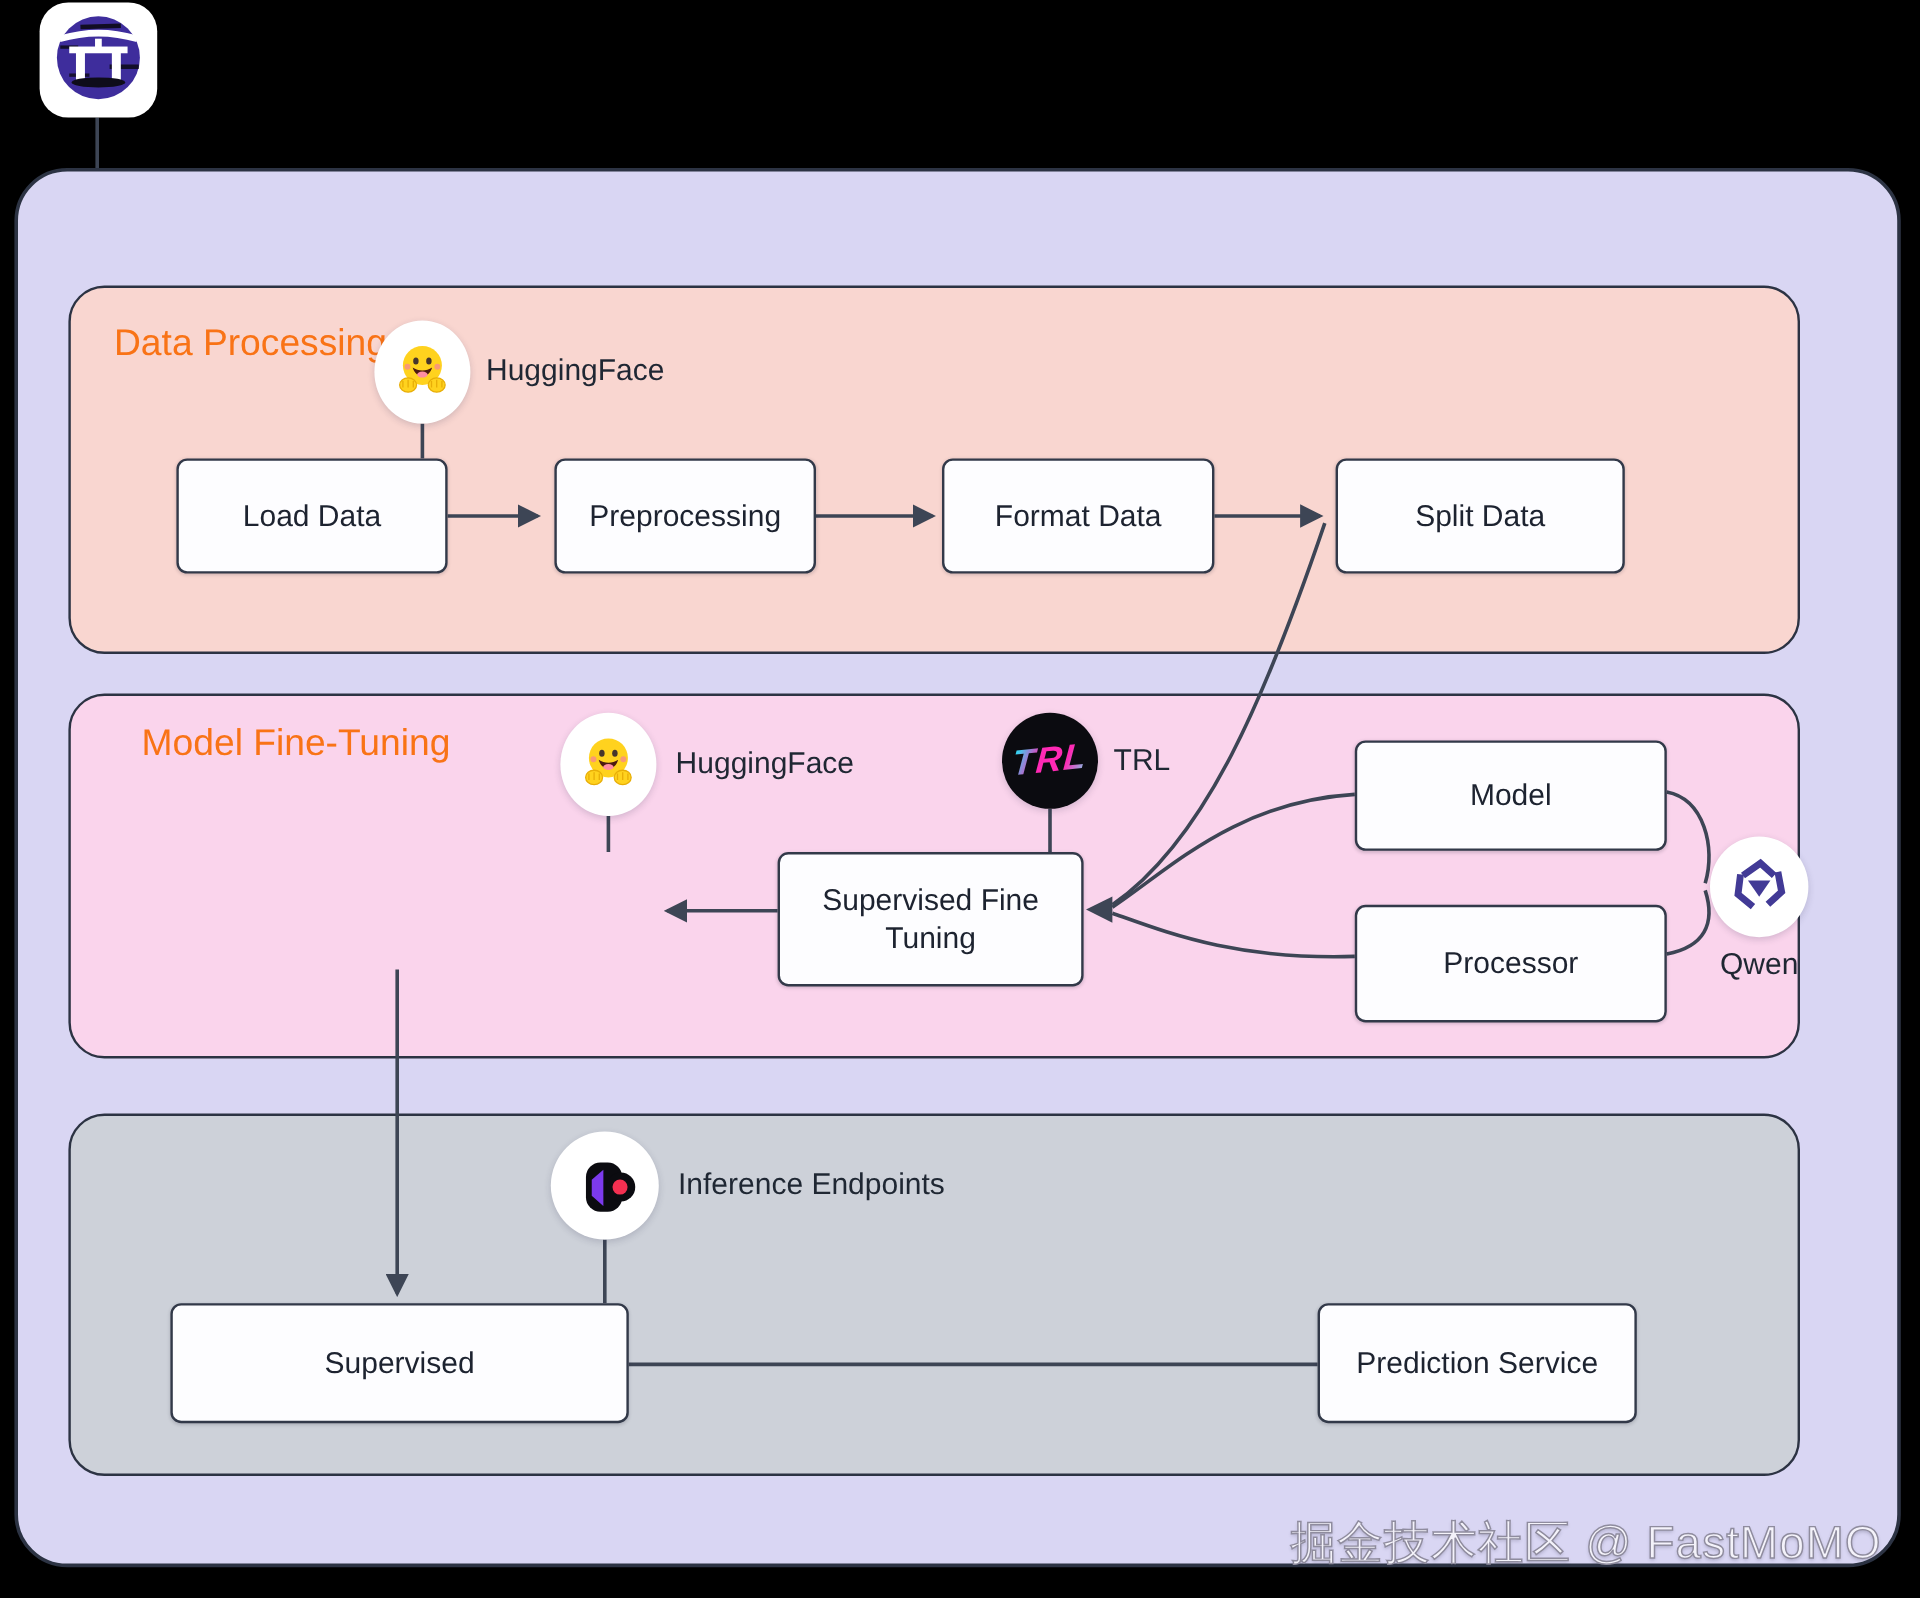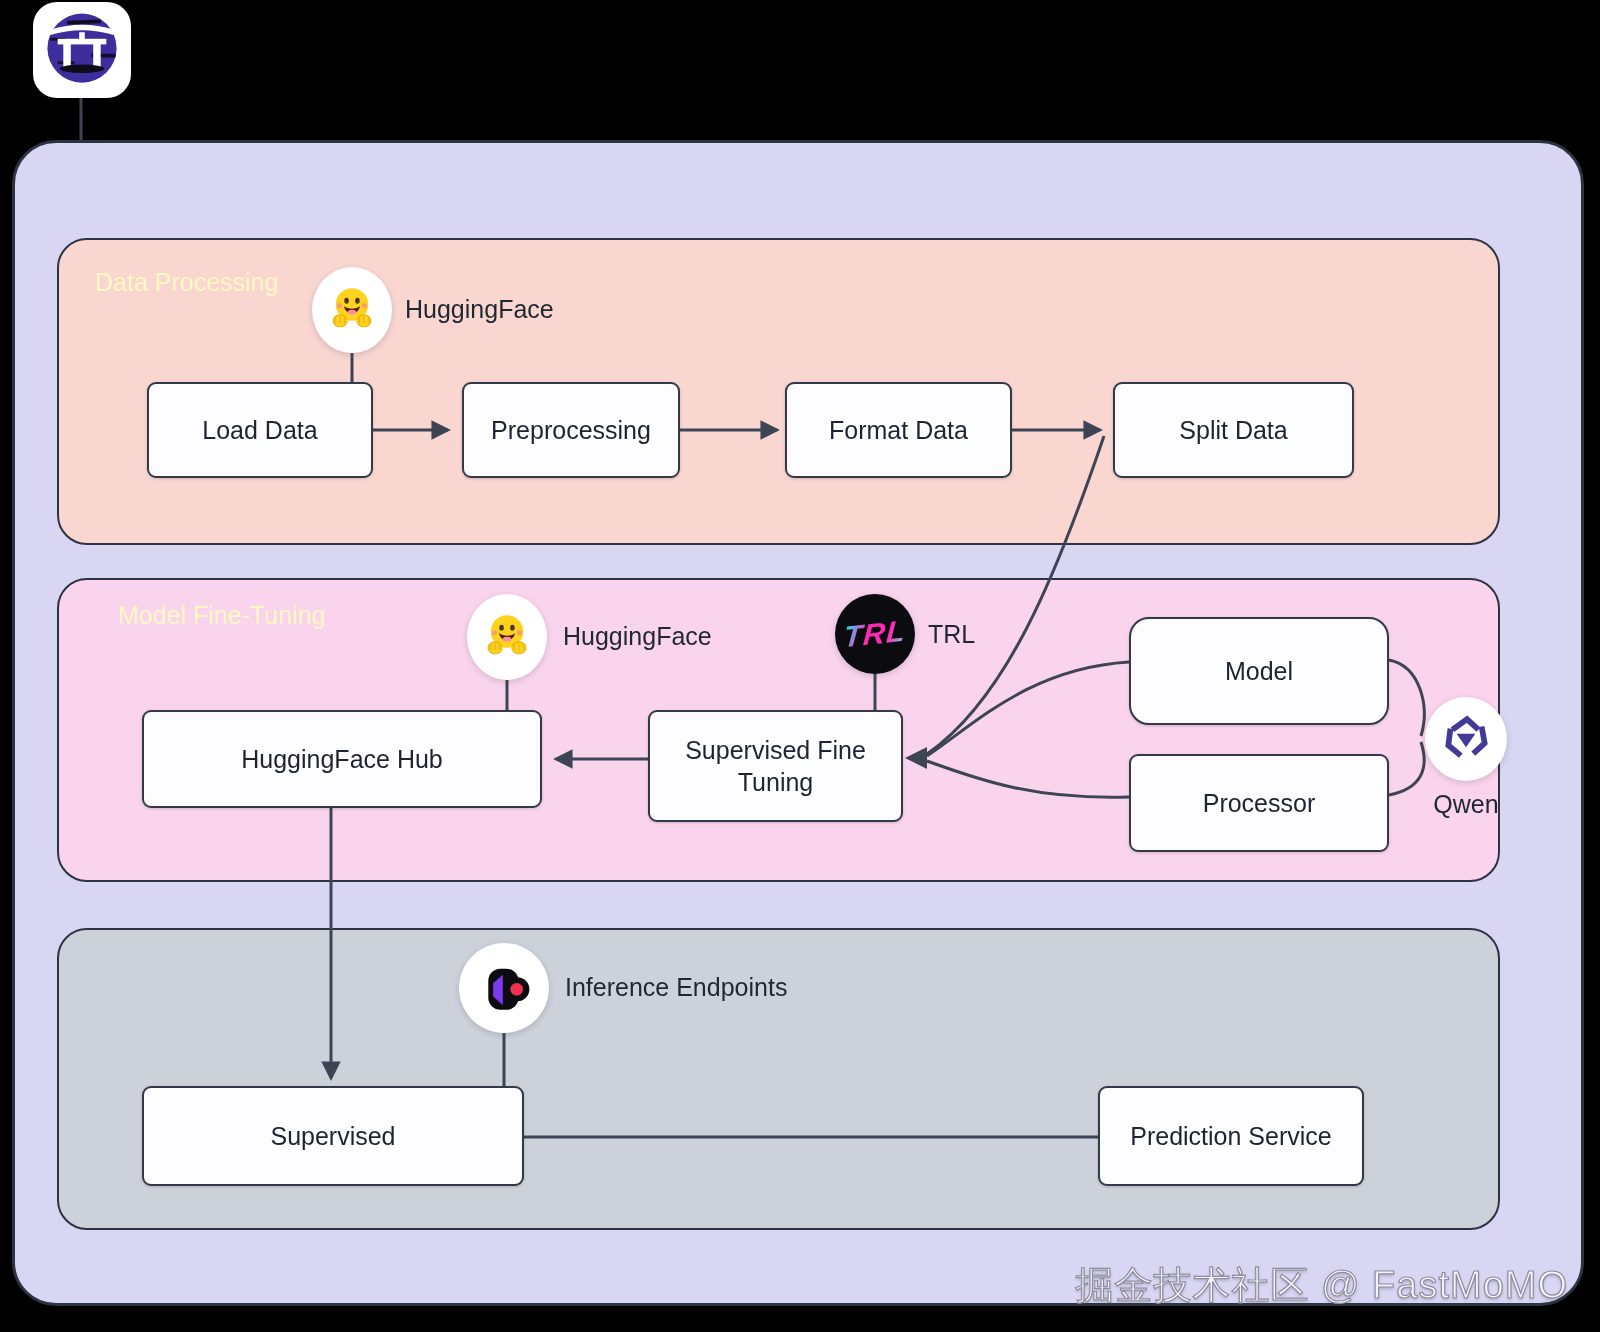--- a/index.html
+++ b/index.html
@@ -11,21 +11,21 @@
     position:absolute;left:12px;top:140px;width:1572px;height:1166px;
     background:#d9d6f3;border:3px solid #2c3343;border-radius:44px;box-sizing:border-box;
   }
   .section{
     position:absolute;border:2.5px solid #2c3343;border-radius:30px;box-sizing:border-box;
   }
   .section-dp{left:57px;top:238px;width:1443px;height:307px;background:#f9d6d0;}
   .section-ft{left:57px;top:578px;width:1443px;height:304px;background:#fad4ec;}
   .section-dep{left:57px;top:928px;width:1443px;height:302px;background:#cdd1d9;}
   .section-title{
-    position:absolute;font-size:25px;color:#fef9c3;white-space:nowrap;
+    position:absolute;font-size:31px;color:#f97316;white-space:nowrap;
   }
   .node{
     position:absolute;background:#fdfdff;border:2.5px solid #323949;border-radius:9px;
     box-sizing:border-box;display:flex;align-items:center;justify-content:center;
     text-align:center;font-size:25px;color:#1d2330;line-height:1.3;
     box-shadow:0 1px 3px rgba(20,20,40,.18);z-index:6;padding:20px;
   }
   .icon-circle{
     position:absolute;border-radius:50%;background:#fff;display:flex;
     align-items:center;justify-content:center;z-index:7;
@@ -124,27 +124,24 @@
   <div class="node" style="left:462px;top:382px;width:218px;height:96px;">
     <span>Preprocessing</span>
   </div>
   <div class="node" style="left:1113px;top:382px;width:241px;height:96px;">
     <span>Split Data</span>
   </div>
   <div class="node" style="left:785px;top:382px;width:227px;height:96px;">
     <span>Format Data</span>
   </div>
 
-  <div class="node" style="left:142px;top:710px;width:400px;height:98px;">
-    <span>HuggingFace Hub</span>
-  </div>
   <div class="node" style="left:648px;top:710px;width:255px;height:112px;">
     <span>Supervised Fine Tuning</span>
   </div>
-  <div class="node" style="left:1129px;top:617px;width:260px;height:108px;border-radius:20px;">
+  <div class="node" style="left:1129px;top:617px;width:260px;height:92px;">
     <span>Model</span>
   </div>
   <div class="node" style="left:1129px;top:754px;width:260px;height:98px;">
     <span>Processor</span>
   </div>
 
   <div class="node" style="left:142px;top:1086px;width:382px;height:100px;">
     <span>Supervised</span>
   </div>
   <div class="node" style="left:1098px;top:1086px;width:266px;height:100px;">

